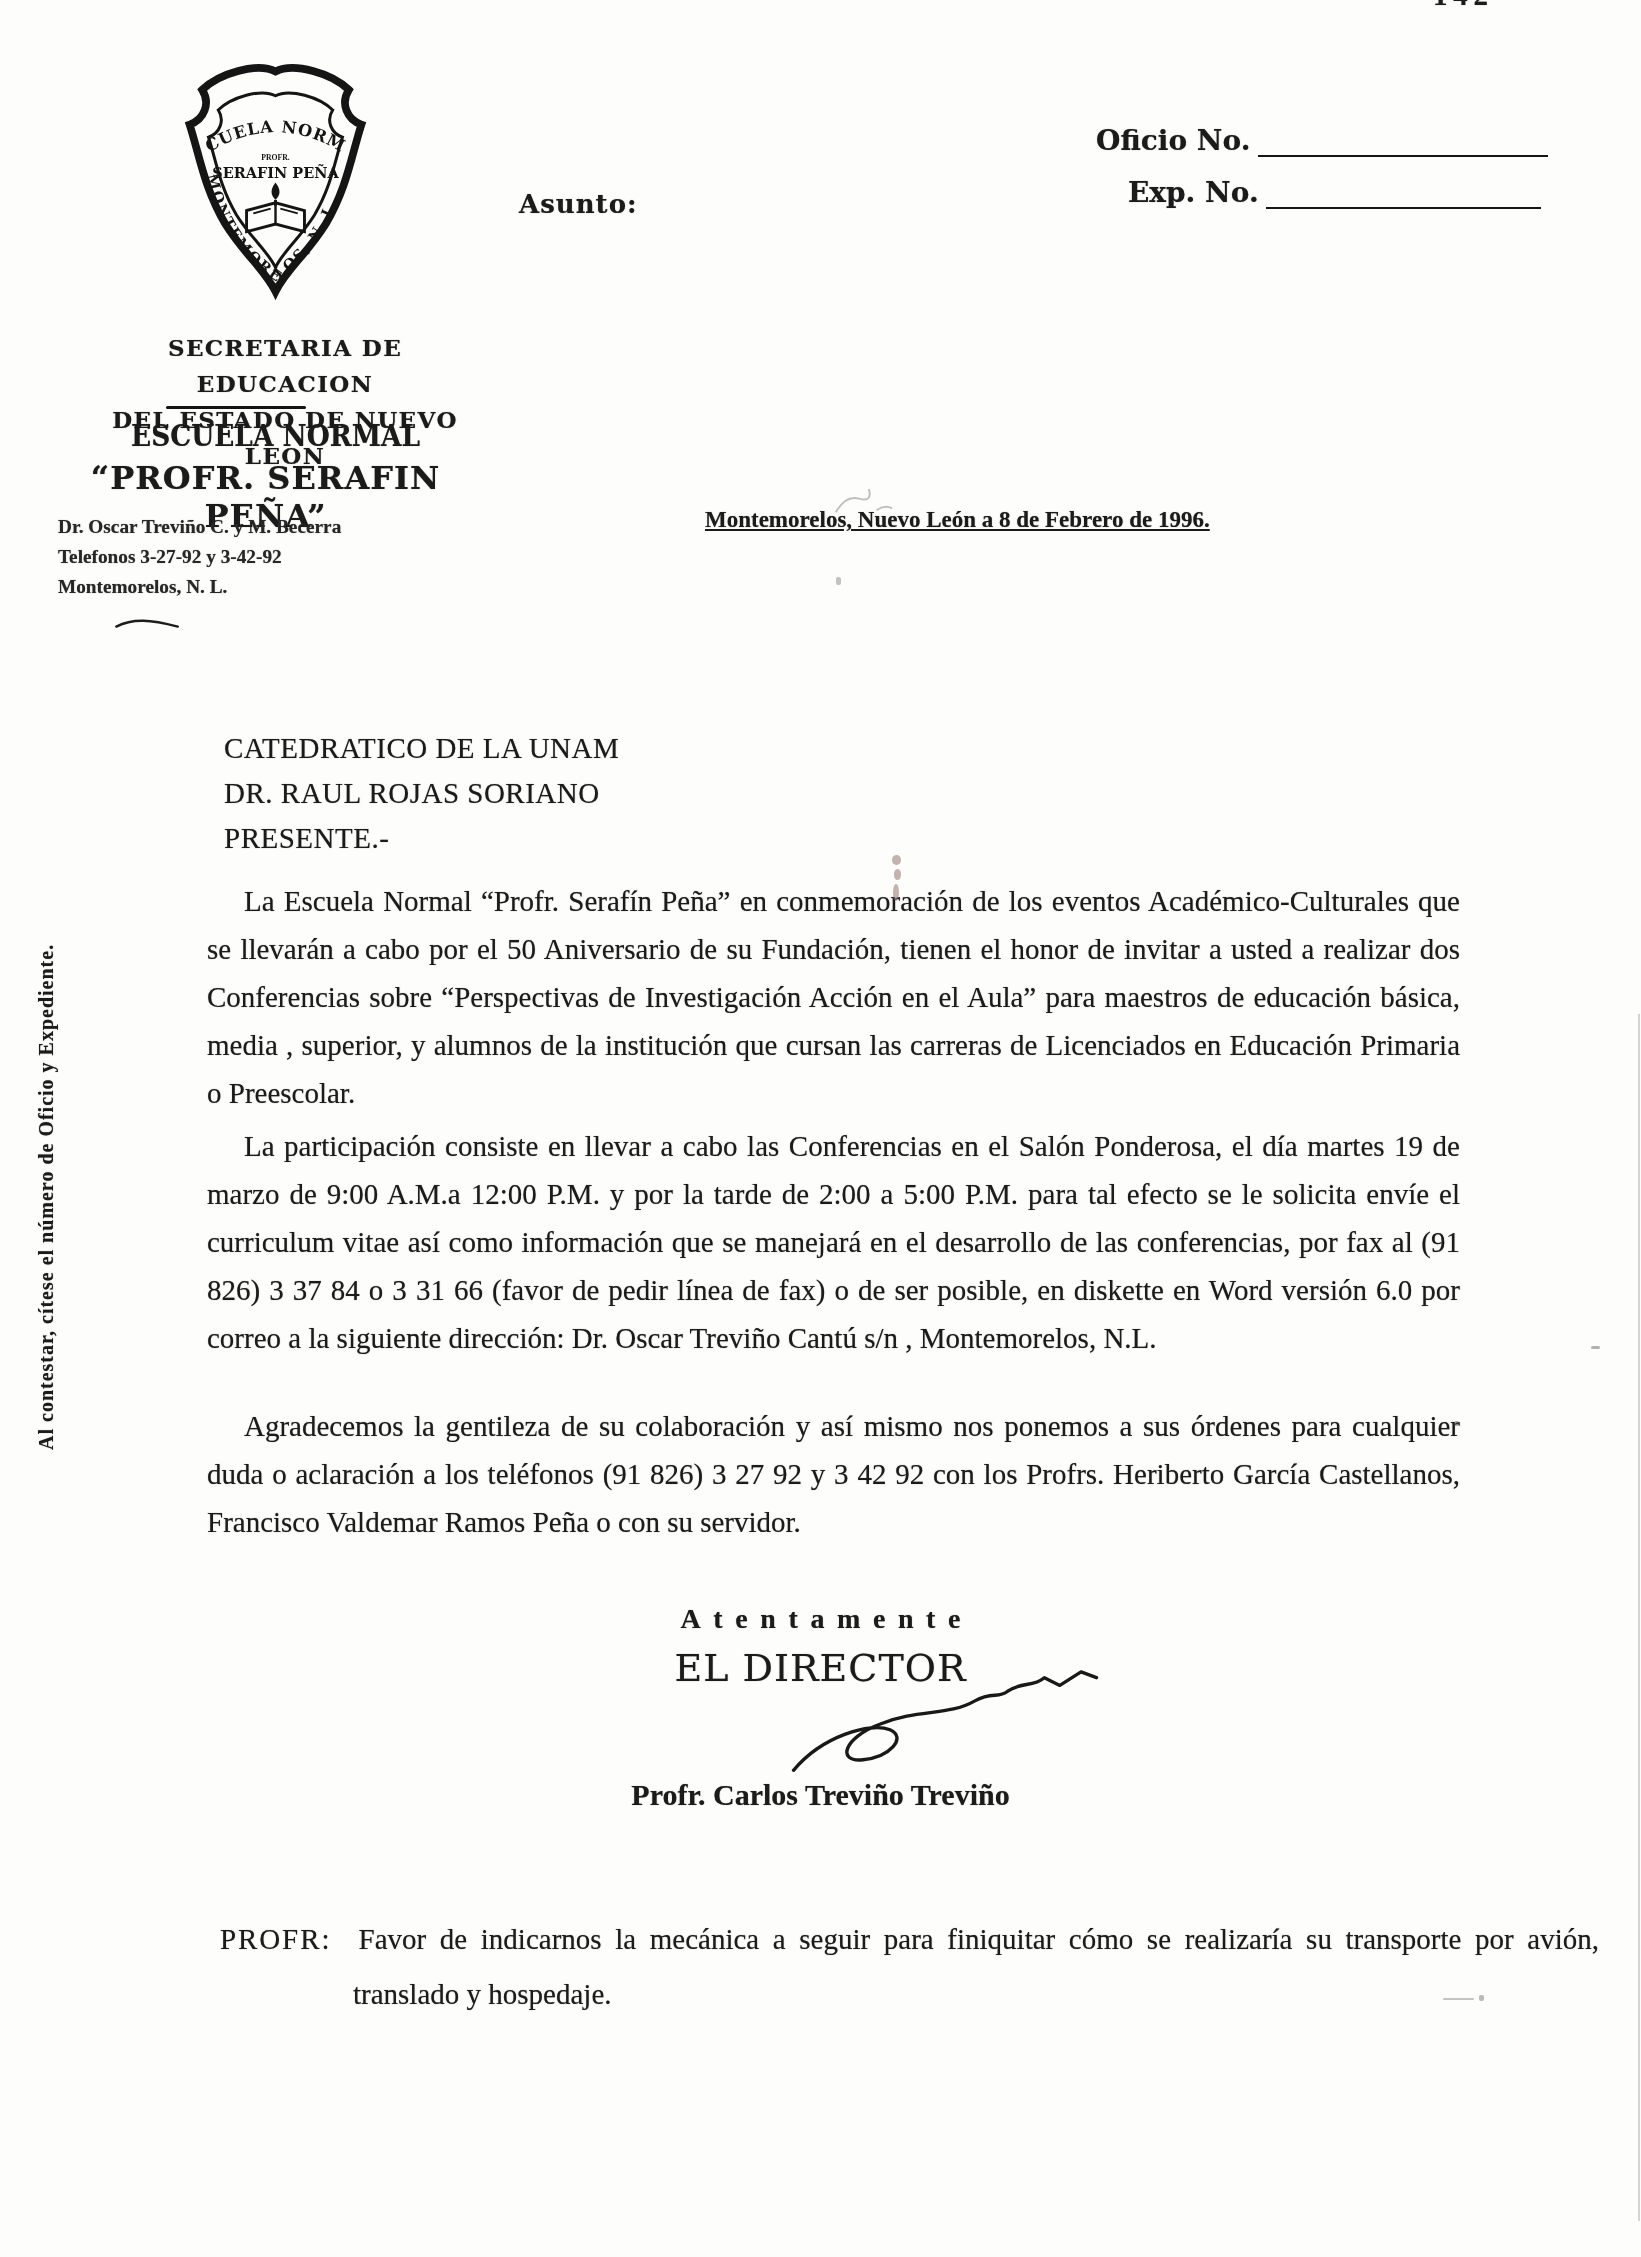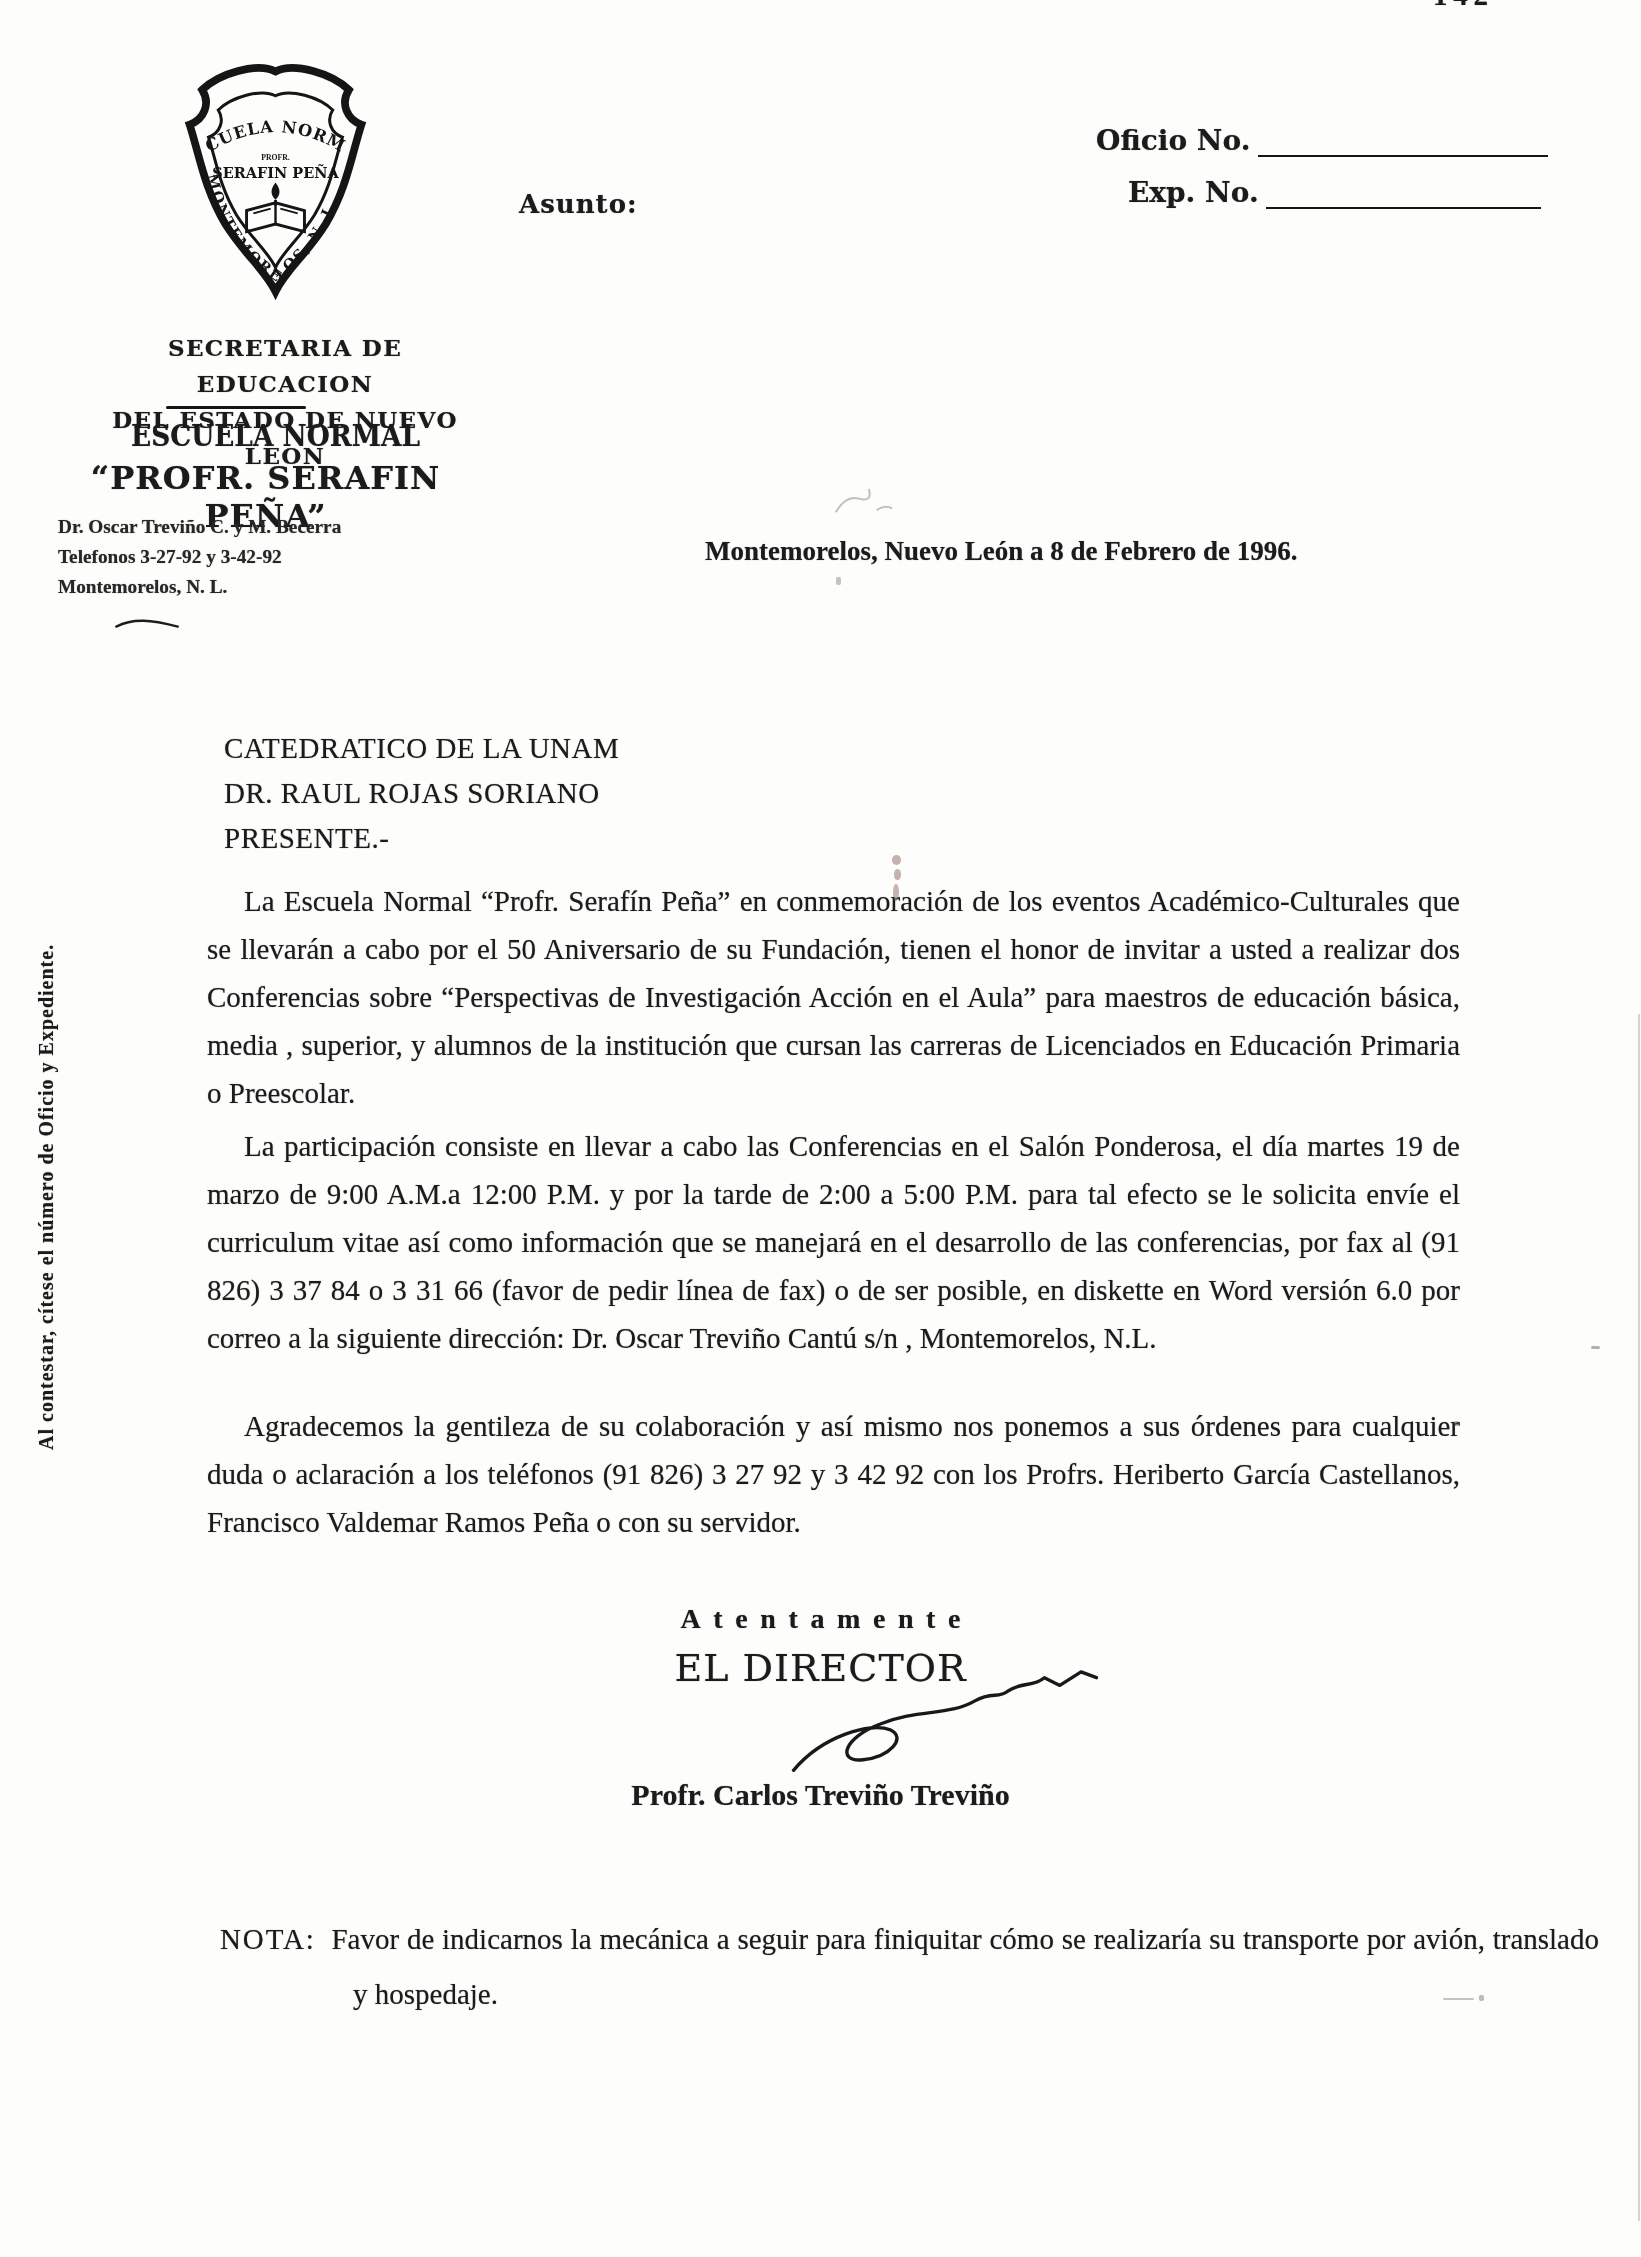--- a/index.html
+++ b/index.html
@@ -28,21 +28,21 @@
 
   .asunto{ left:519px; top:189px; font-weight:bold; font-size:26px; letter-spacing:1px;
     font-family:"DejaVu Serif","Liberation Serif",serif;}
   .num-row{ font-weight:bold; font-size:28px; font-family:"DejaVu Serif","Liberation Serif",serif;}
   .num-row .blank{ display:inline-block; border-bottom:2.9px solid #161616; height:29px; vertical-align:bottom; margin-left:7.7px;}
   .oficio{ left:1096px; top:124px;}
   .exp{ left:1128px; top:176px;}
   .corner-mark{ left:1433px; top:0; width:87px; height:12.6px; overflow:hidden;}
   .corner-mark span{ display:block; margin-top:-21px; font-weight:bold; font-size:29px; letter-spacing:5.8px;}
 
-  .dateline{ left:705px; top:536px; font-weight:bold; font-size:27px;}
+  .dateline{ left:705px; top:507px; font-weight:bold; font-size:23px;text-decoration:underline;}
 
   .recipient{ left:224px; top:726px; font-size:29px; line-height:45px; letter-spacing:0.5px;}
 
   .para{ left:207px; width:1253px; font-size:29px; line-height:48px;
     text-align:justify; text-indent:37px;}
   .p1{ top:877px;} .p2{ top:1122px;} .p3{ top:1402px;}
 
   .closing-block{ left:579px; top:1603px; width:483px; text-align:center;}
   .closing{ font-weight:bold; font-size:28px; letter-spacing:12.6px; padding-left:12.6px;}
   .closing-title{ font-weight:normal; font-size:38px; letter-spacing:1px; margin-top:11px;
@@ -140,21 +140,21 @@
   <div class="abs closing-block">
     <div class="closing ink">Atentamente</div>
     <div class="closing-title ink">EL DIRECTOR</div>
   </div>
   <svg class="abs" style="left:753px; top:1666px;" width="357" height="116" viewBox="0 0 370 120">
     <path d="M 42 108 C 72 72 122 58 142 66 C 160 74 142 94 114 97 C 86 100 94 74 132 60 C 172 44 202 52 230 36 C 248 26 254 34 264 26 C 278 16 290 22 302 12 L 318 20 L 340 6 L 356 12" fill="none" stroke="#191919" stroke-width="3.5" stroke-linecap="round" stroke-linejoin="round"></path>
   </svg>
   <div class="abs signer ink">Profr. Carlos Treviño Treviño</div>
 
   <div class="abs nota ink">
-    <span class="lbl">NOTA:</span>&nbsp;
+    <span class="lbl">PROFR:</span>&nbsp;
     <span>Favor de indicarnos la mecánica a seguir para finiquitar cómo se realizaría su transporte por avión, translado y hospedaje.</span>
   </div>
 
   <div class="abs margin-note ink">Al contestar, cítese el número de Oficio y  Expediente.</div>
 
   <div class="abs stain">
     <i style="left:2.9px;top:0;width:8.7px;height:9.7px;"></i>
     <i style="left:4.8px;top:13.5px;width:6.8px;height:11.6px;"></i>
     <i style="left:3.9px;top:29px;width:5.8px;height:17.4px;"></i>
   </div>

